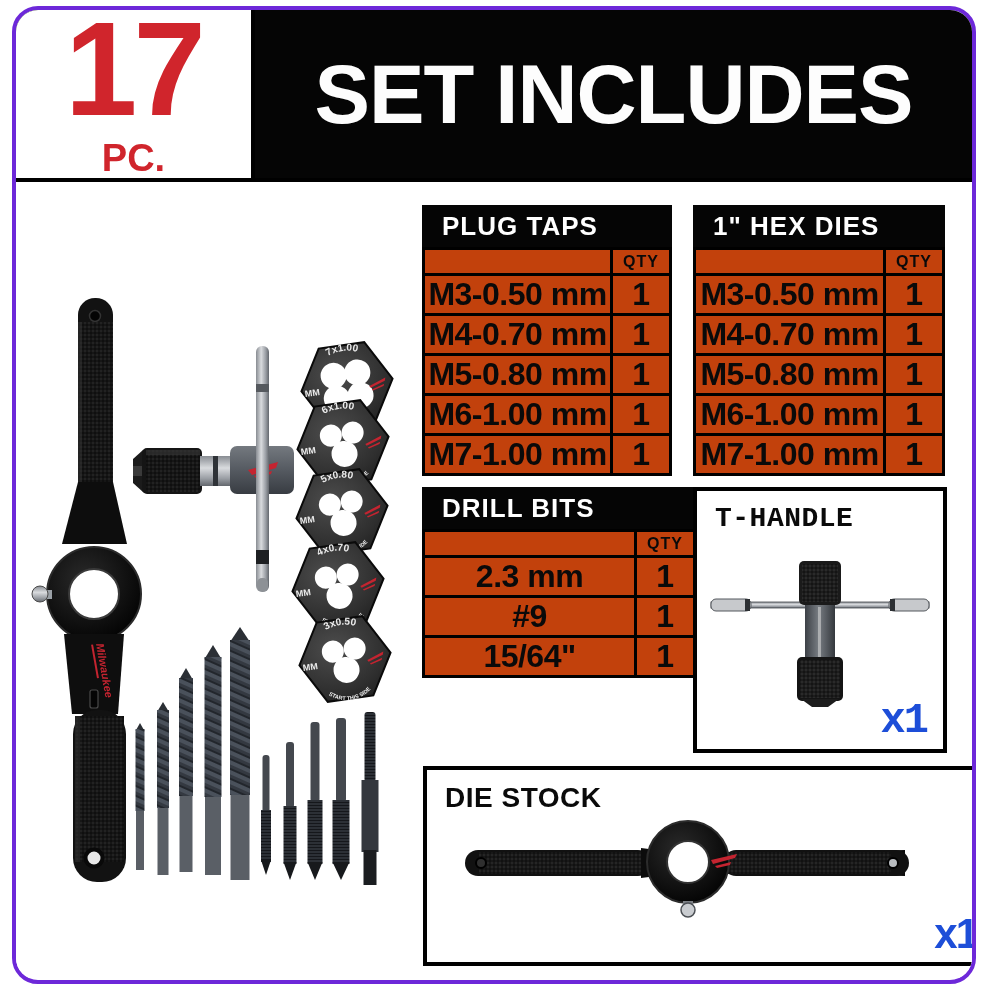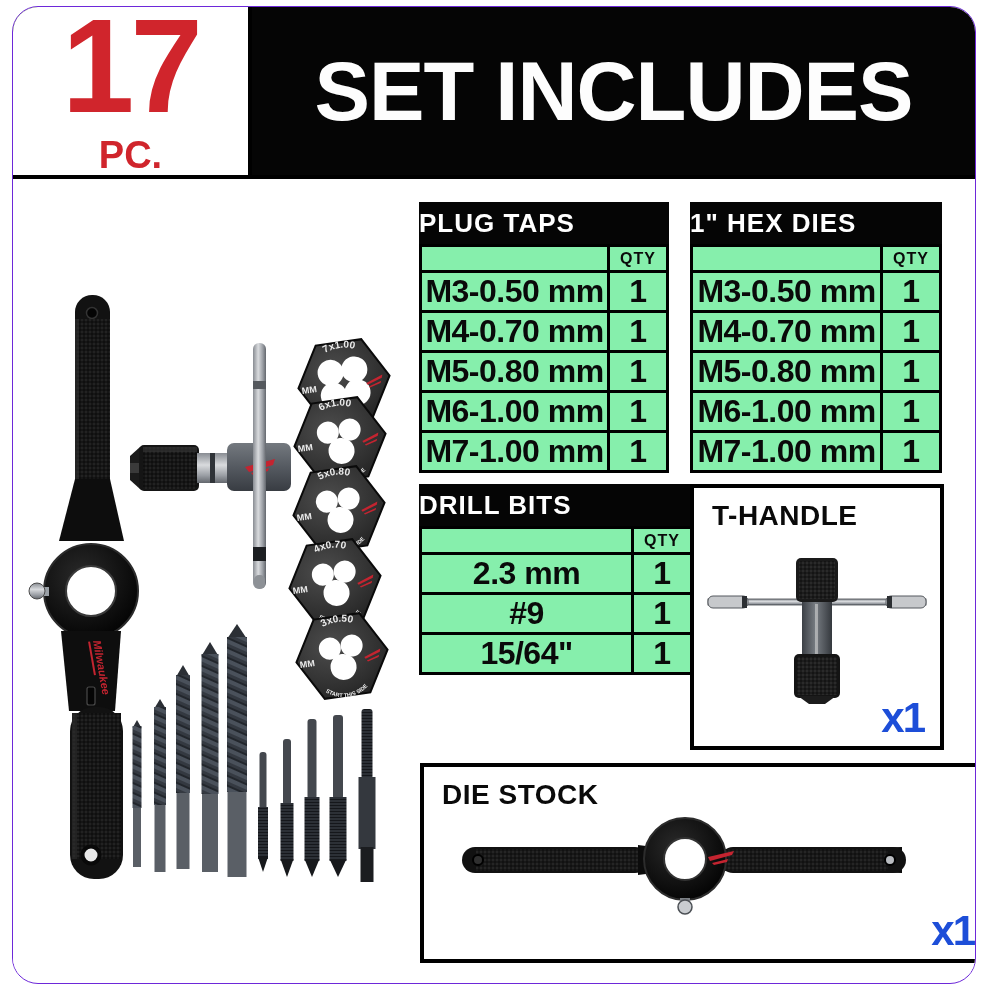--- a/index.html
+++ b/index.html
@@ -1,40 +1,40 @@
 <!DOCTYPE html>
 <html><head>
 <meta charset="utf-8">
 <style>
   html,body{margin:0;padding:0;background:#fff;width:990px;height:990px;
     font-family:"Liberation Sans",sans-serif;}
   .frame{position:absolute;left:12px;top:6px;width:964px;height:978px;
-    border:1px solid #6d28d9;border-radius:26px;overflow:hidden;box-sizing:border-box;background:#fff;}
+    border:4px solid #6d28d9;border-radius:26px;overflow:hidden;box-sizing:border-box;background:#fff;}
   .banner{height:172px;background:#050505;display:flex;border-bottom:4px solid #000;box-sizing:border-box;}
   .badge{width:239px;background:#fff;border-right:4px solid #000;box-sizing:border-box;
     display:flex;flex-direction:column;align-items:center;justify-content:center;}
   .badge-count{color:#d0252c;font-weight:bold;font-size:134px;line-height:0.86;letter-spacing:-4px;transform:scaleX(0.97);}
   .badge-unit{color:#d0252c;font-weight:bold;font-size:38px;line-height:1;margin-top:12px;letter-spacing:0;}
   .banner-title{flex:1;display:flex;align-items:center;justify-content:center;
     color:#fdfdfd;font-weight:bold;font-size:84px;letter-spacing:-1px;transform:scaleX(0.99);}
   .content{position:relative;width:100%;height:796px;background:#fff;}
   .photo-svg{position:absolute;left:0;top:0;}
   .tbl{position:absolute;background:#fff;}
   .tbl-title{height:42px;background:#050505;color:#fff;font-weight:bold;font-size:26px;
-    display:flex;align-items:center;letter-spacing:1px;box-sizing:border-box;}
+    display:flex;align-items:center;padding-left:20px;letter-spacing:1px;box-sizing:border-box;}
   .tbl table{border-collapse:collapse;width:100%;table-layout:fixed;}
-  .tbl td{border:3px solid #000;text-align:center;font-weight:bold;color:#0a0a0a;background:#86efac;padding:0;}
+  .tbl td{border:3px solid #000;text-align:center;font-weight:bold;color:#0a0a0a;background:#c2410c;padding:0;}
   .hdr-row td{height:23px;font-size:16px;letter-spacing:1px;}
   .data-row td{height:35px;font-size:32px;letter-spacing:-0.5px;}
   .qty-col{width:56px;}
   .box{position:absolute;border:4px solid #000;background:#fff;box-sizing:border-box;}
   .box-title{position:absolute;top:12px;left:18px;font-size:28px;font-weight:bold;color:#0a0a0a;letter-spacing:0.5px;}
   .box-qty{position:absolute;bottom:4px;right:16px;font-size:42px;font-weight:bold;color:#1d4ed8;letter-spacing:-2px;}
   .box-img{position:absolute;}
-  .t-handle-box{left:677px;top:305px;width:254px;height:266px;}
+  .t-handle-box{left:677px;top:305px;width:254px;height:266px;font-family:Liberation Mono, monospace;}
   .die-stock-box{left:407px;top:584px;width:574px;height:200px;}
   .plug-taps-tbl{left:406px;top:23px;width:250px;}
   .hex-dies-tbl{left:677px;top:23px;width:252px;}
   .drill-bits-tbl{left:406px;top:305px;width:274px;}
   .die-label{fill:#ececec;font-weight:bold;}
 </style>
 </head>
 <body>
 
 <div class="frame">

